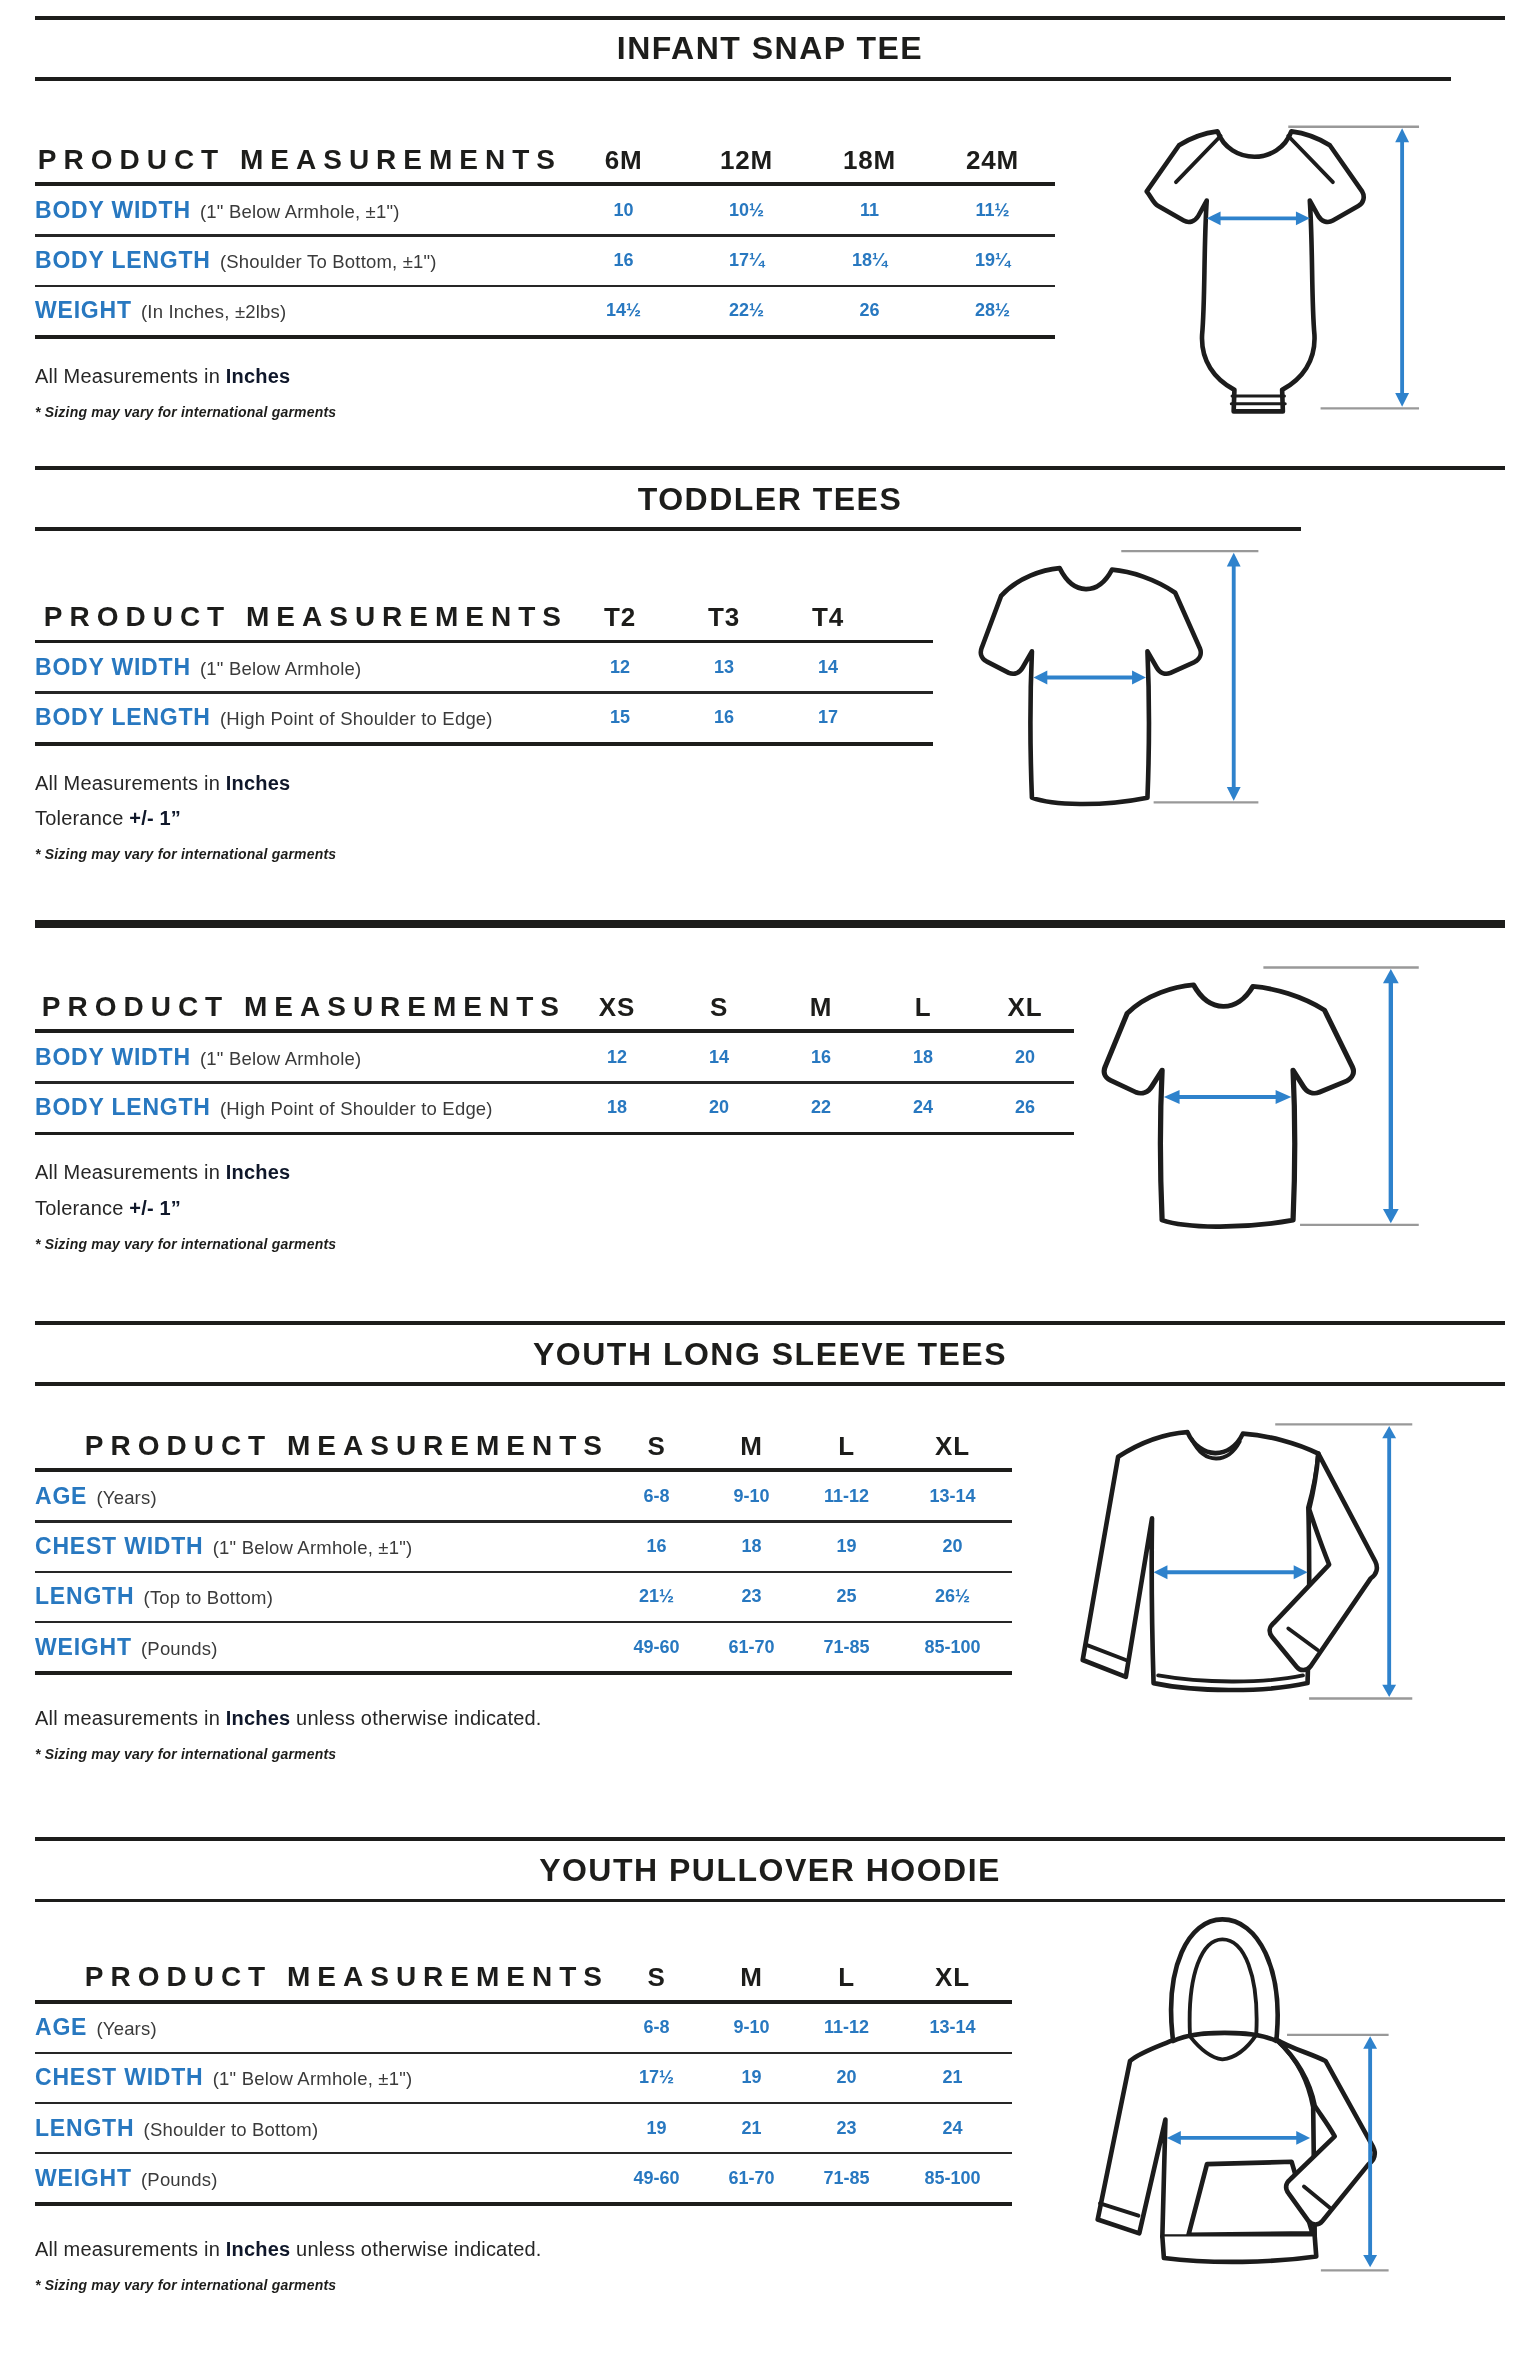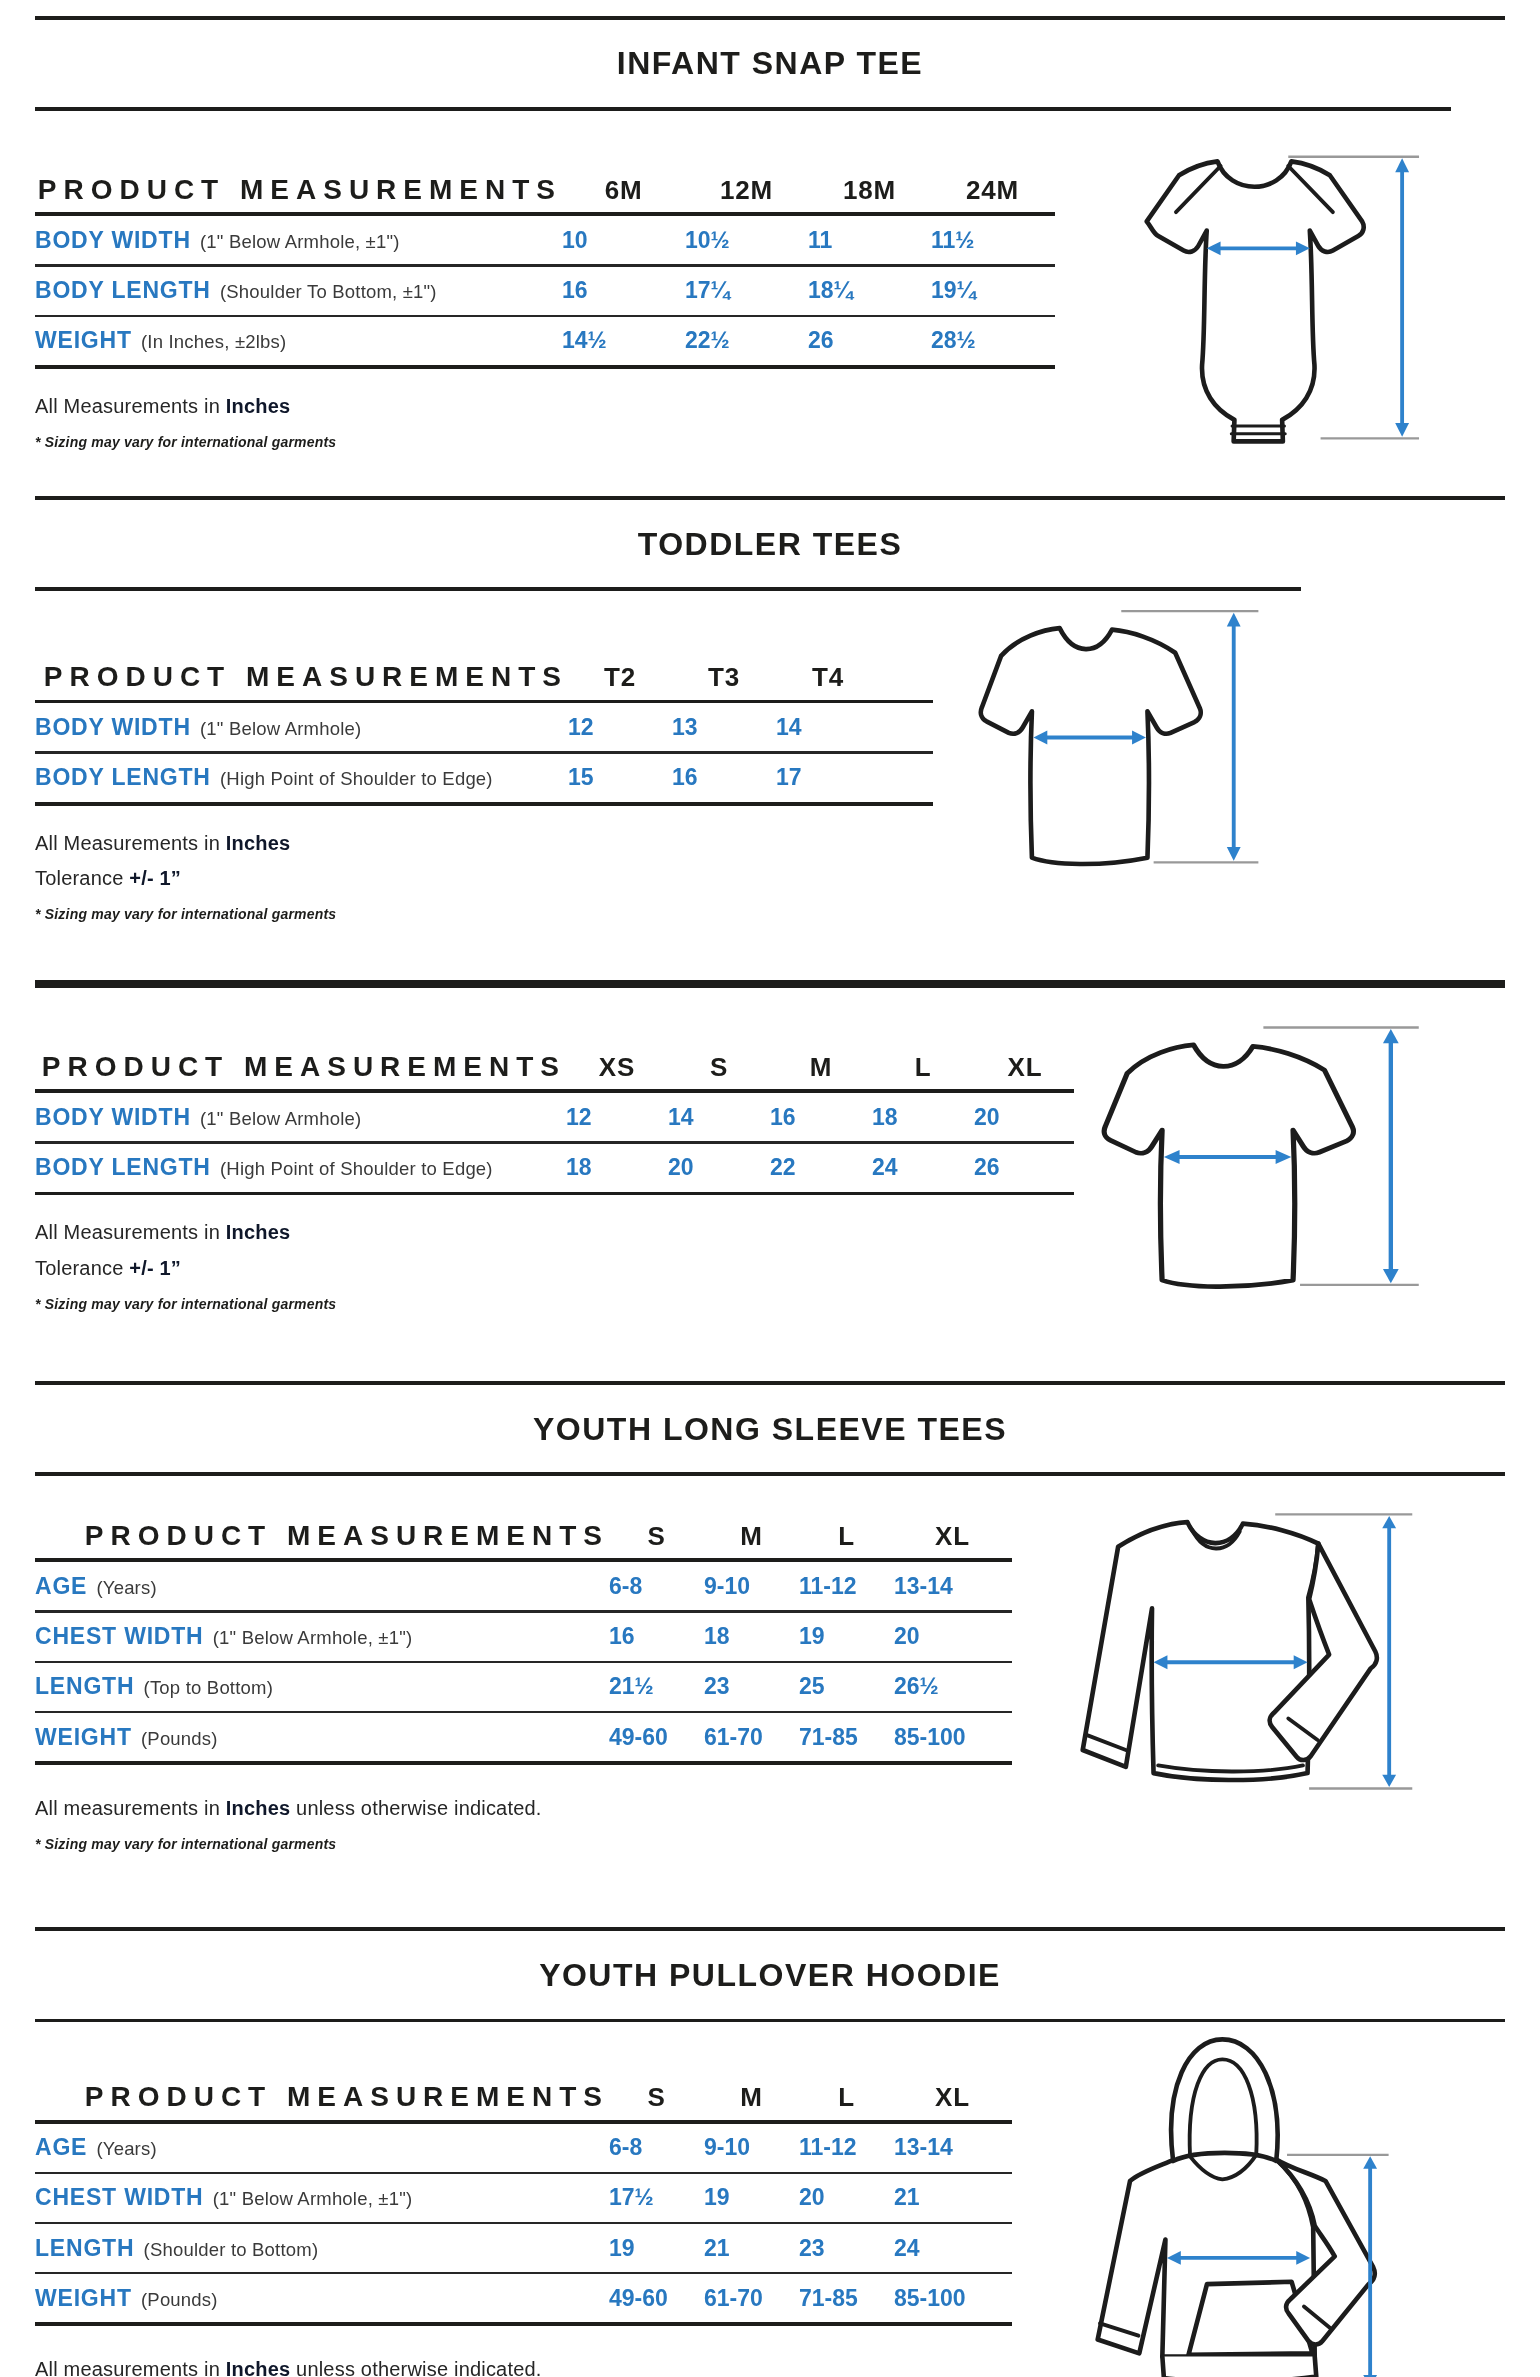--- a/index.html
+++ b/index.html
@@ -1,35 +1,35 @@
 <!DOCTYPE html>
 <html style="font-size:12.3px"><head>
 <meta charset="utf-8">
 <style>
   html,body{margin:0;padding:0;background:#ffffff;}
   body{width:1540px;font-family:"Liberation Sans",sans-serif;color:#1d1d1b;}
   .page{position:relative;width:1540px;height:2377px;background:#ffffff;padding-top:16px;box-sizing:border-box;overflow:hidden;}
   .hr{height:3.9px;background:#1d1d1b;margin:0 35px;}
   .hr-s1u{margin-right:89px;}
   .hr-s2u{margin-right:239px;}
-  .sec-title{margin:15px;text-align:center;font-size:32px;font-weight:bold;letter-spacing:1.5px;line-height:35px;padding:11.6px 0 10.8px 0;color:#1d1d1b;}
+  .sec-title{margin:0;text-align:center;font-size:32px;font-weight:bold;letter-spacing:1.5px;line-height:35px;padding:11.6px 0 10.8px 0;color:#1d1d1b;}
   .sec-body{position:relative;box-sizing:border-box;}
   .tbl{margin-left:35px;}
   .thead{display:grid;align-items:end;height:37px;margin-bottom:6.2px;}
   .trow{display:grid;align-items:center;height:48px;}
   .g-infant{grid-template-columns:527px repeat(4,123px);}
   .g-toddler{grid-template-columns:533px repeat(3,104px);}
   .g-youth{grid-template-columns:531px repeat(5,102px);}
   .g-ls{grid-template-columns:574px 95px 95px 95px 117px;}
   .th-label{font-size:28px;font-weight:bold;letter-spacing:7px;white-space:nowrap;text-align:right;}
   .col-h{font-size:26px;font-weight:bold;text-align:center;letter-spacing:0.8px;}
   .lbl-cell{white-space:nowrap;}
   .row-label{font-size:23px;font-weight:bold;color:#2878c0;letter-spacing:0.8px;}
   .row-note{font-size:18.5px;color:#3a3a3a;margin-left:9.2px;letter-spacing:0.2px;}
-  .val{font-size:23px;font-weight:bold;color:#2878c0;white-space:nowrap;}
+  .val{font-size:18px;font-weight:bold;color:#2878c0;text-align:center;white-space:nowrap;}
   .rule-thick{height:3.9px;background:#1d1d1b;}
   .rule-thin{height:2.3px;background:#262626;}
   .footnotes{margin-top:25px;}
   .fn{font-size:20px;color:#262626;margin:0 0 10.8px 0;line-height:25px;letter-spacing:0.2px;}
   .fn b{color:#0f172a;}
   .fn-sizing{font-style:italic;font-weight:bold;font-size:14px;margin-top:10.8px;color:#1d1d1b;}
   .illus{position:absolute;}
 </style>
 </head>
 <body>

